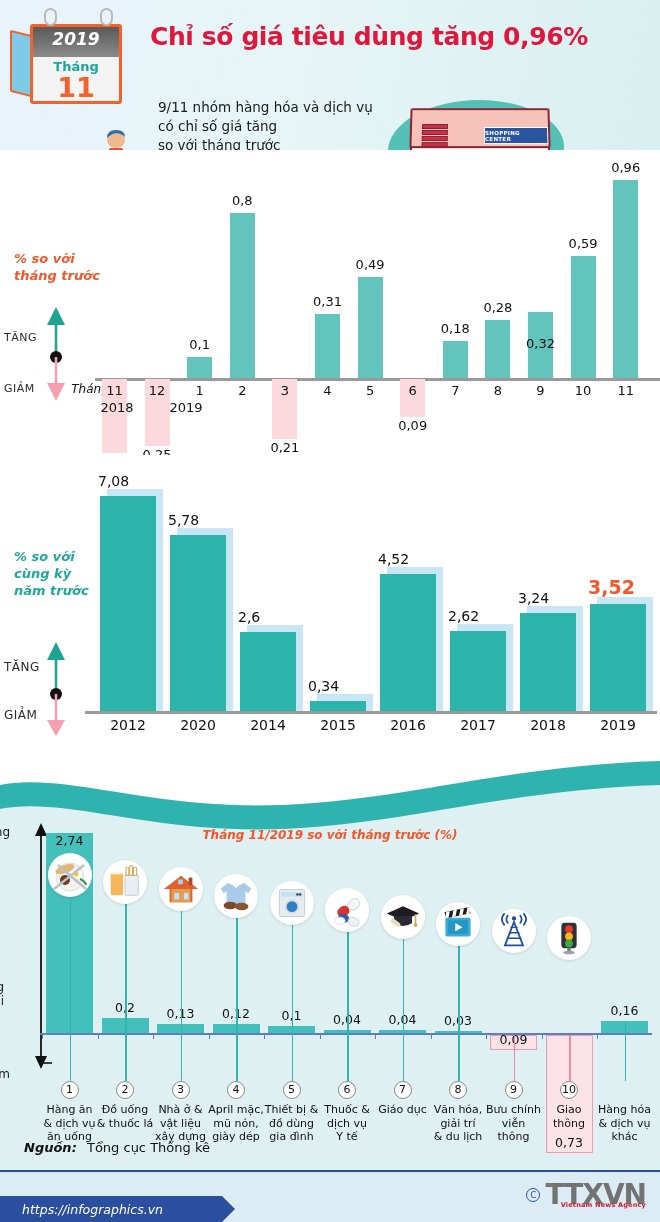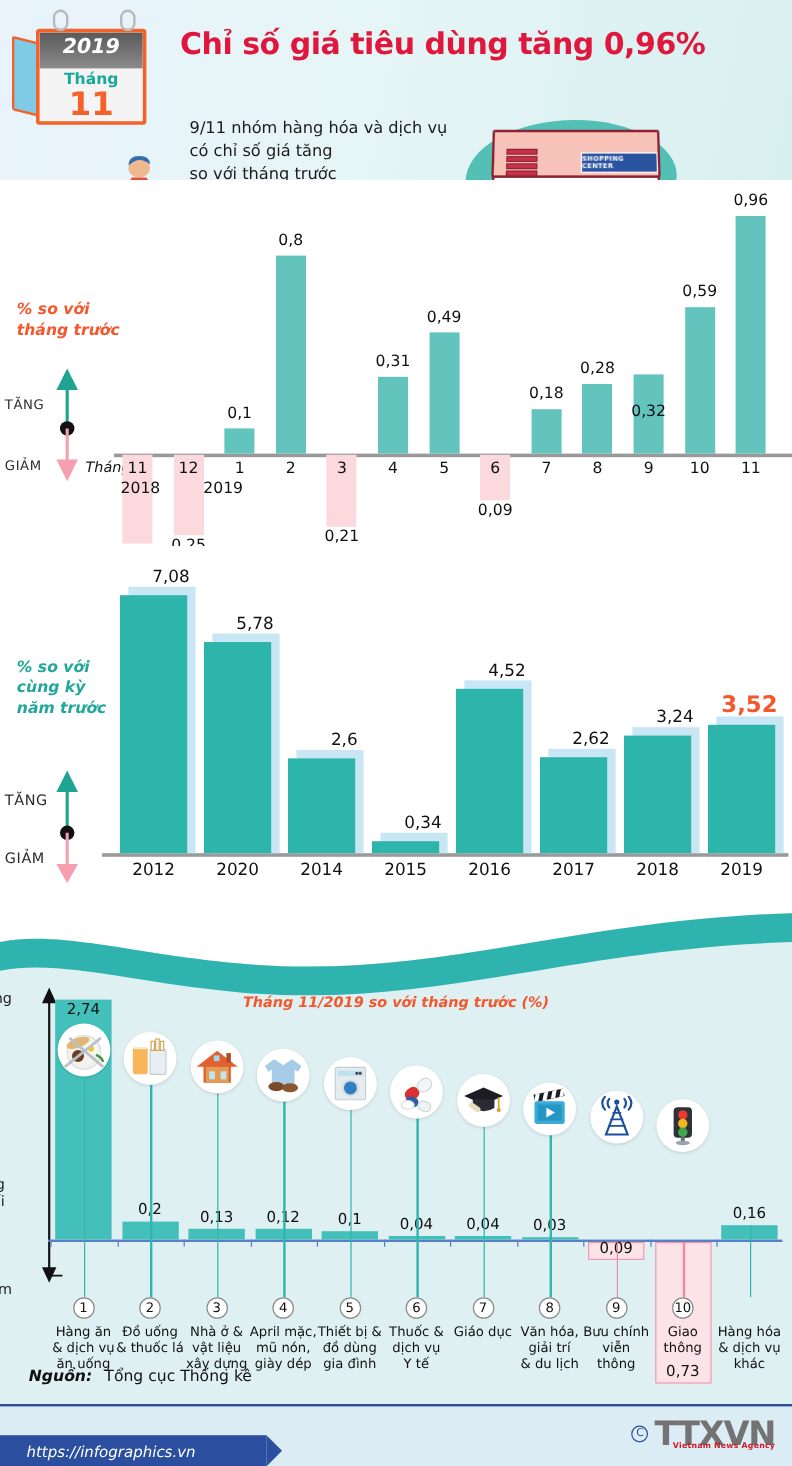--- a/index.html
+++ b/index.html
@@ -68,21 +68,21 @@
   .tangd { position:absolute; font-size:11px; color:#2b2b2b; letter-spacing:.5px;}
   .bar1 { position:absolute; background:#63c4be; bottom:0;}
   .barneg1 { position:absolute; background:#fbd9dd; top:0;}
   .bar1-lab { position:absolute; font-size:13px; color:#111; text-align:center; width:50px;}
   .m-lab { position:absolute; font-size:13px; color:#111; text-align:center; width:40px;}
   .baseline { position:absolute; height:3px; background:#9a9a9a;}
   
   #chart2 { position:absolute; left:0; top:455px; width:660px; height:290px; background:#fff;}
   .bar2shadow { position:absolute; background:#c9e6f5; bottom:0;}
   .bar2 { position:absolute; background:#2eb5ab; bottom:0;}
-  .bar2-lab { position:absolute; font-size:14px; color:#111; text-align:right; width:60px;}
+  .bar2-lab { position:absolute; font-size:14px; color:#111; text-align:left; width:60px;}
   .y-lab { position:absolute; font-size:14px; color:#111; text-align:center; width:60px;}
   
   #bottom { position:absolute; left:0; top:745px; width:660px; height:425px;
      background:#dff0f2; overflow:hidden;}
   #wave { position:absolute; left:0; top:0; width:660px; height:110px;}
   .sect3-title { position:absolute; left:0; top:83px; width:660px; text-align:center;
      font-size:12px; font-weight:bold; font-style:italic; color:#f4572b;}
   .b3 { position:absolute; background:#44c0bb; }
   .b3neg { position:absolute; background:#fbe3e7; border:1.2px solid #f19aae;}
   .b3lab { position:absolute; font-size:12.5px; color:#111; text-align:center; width:56px;}

